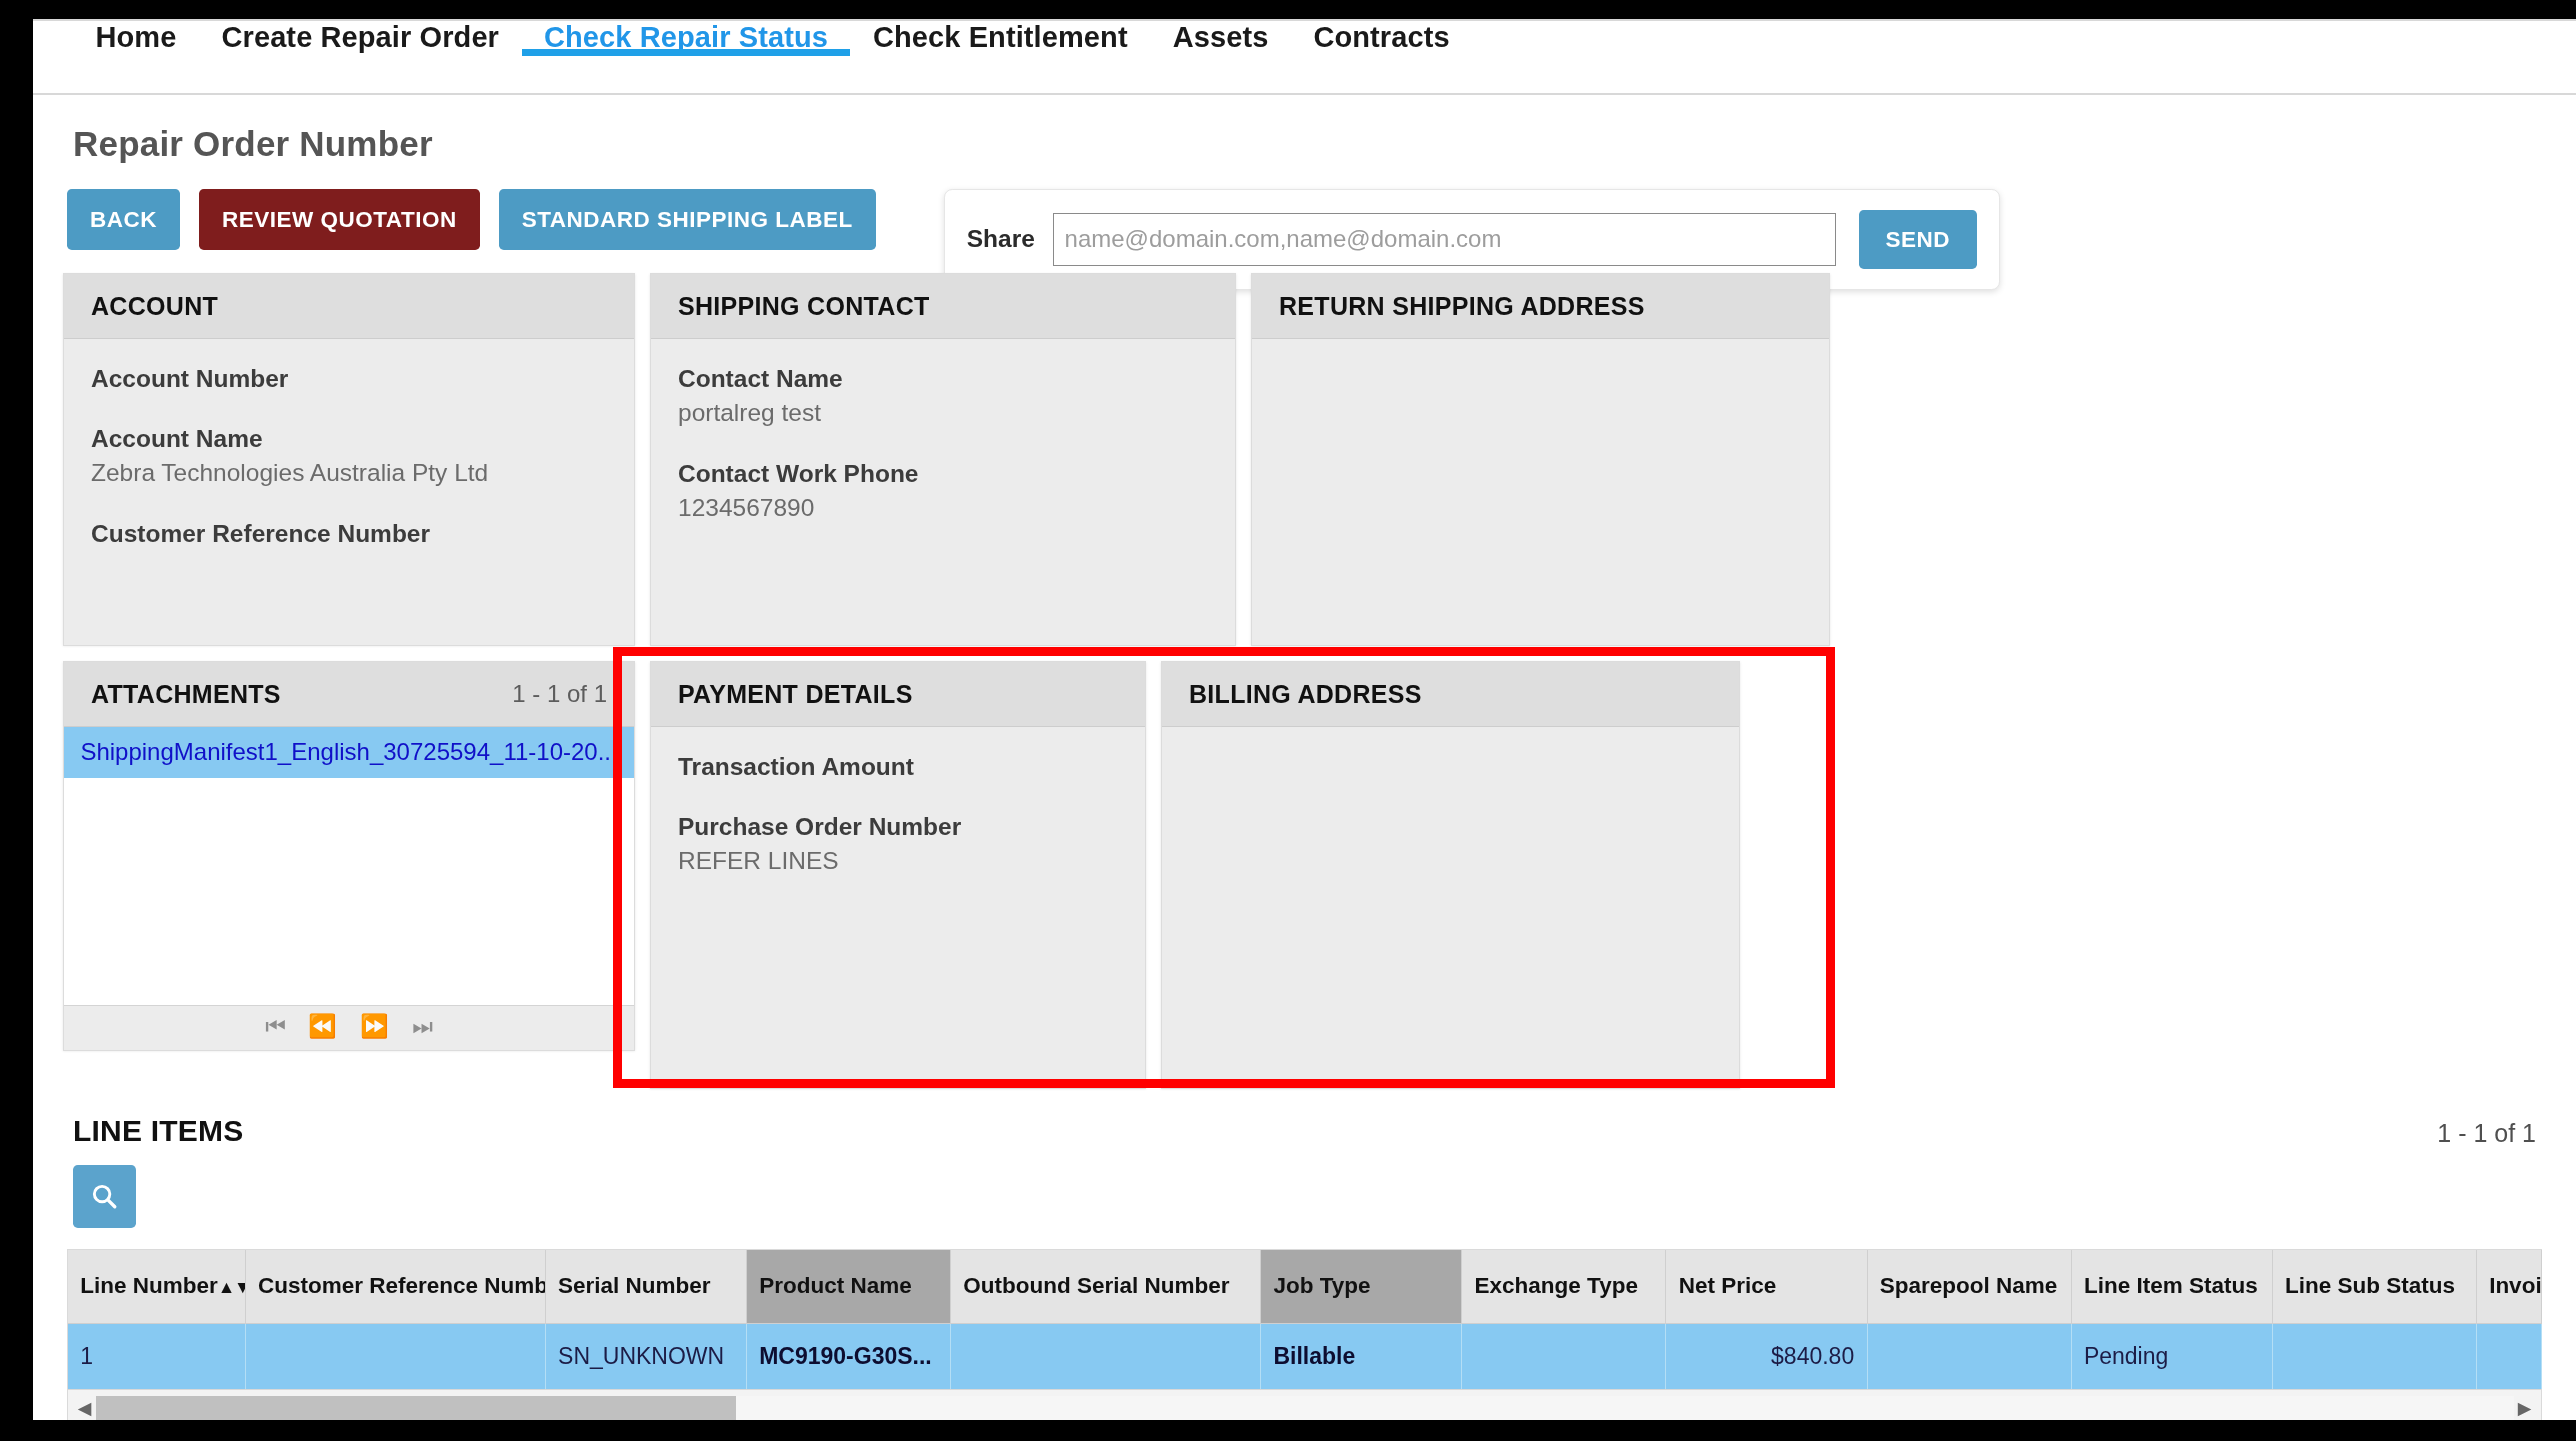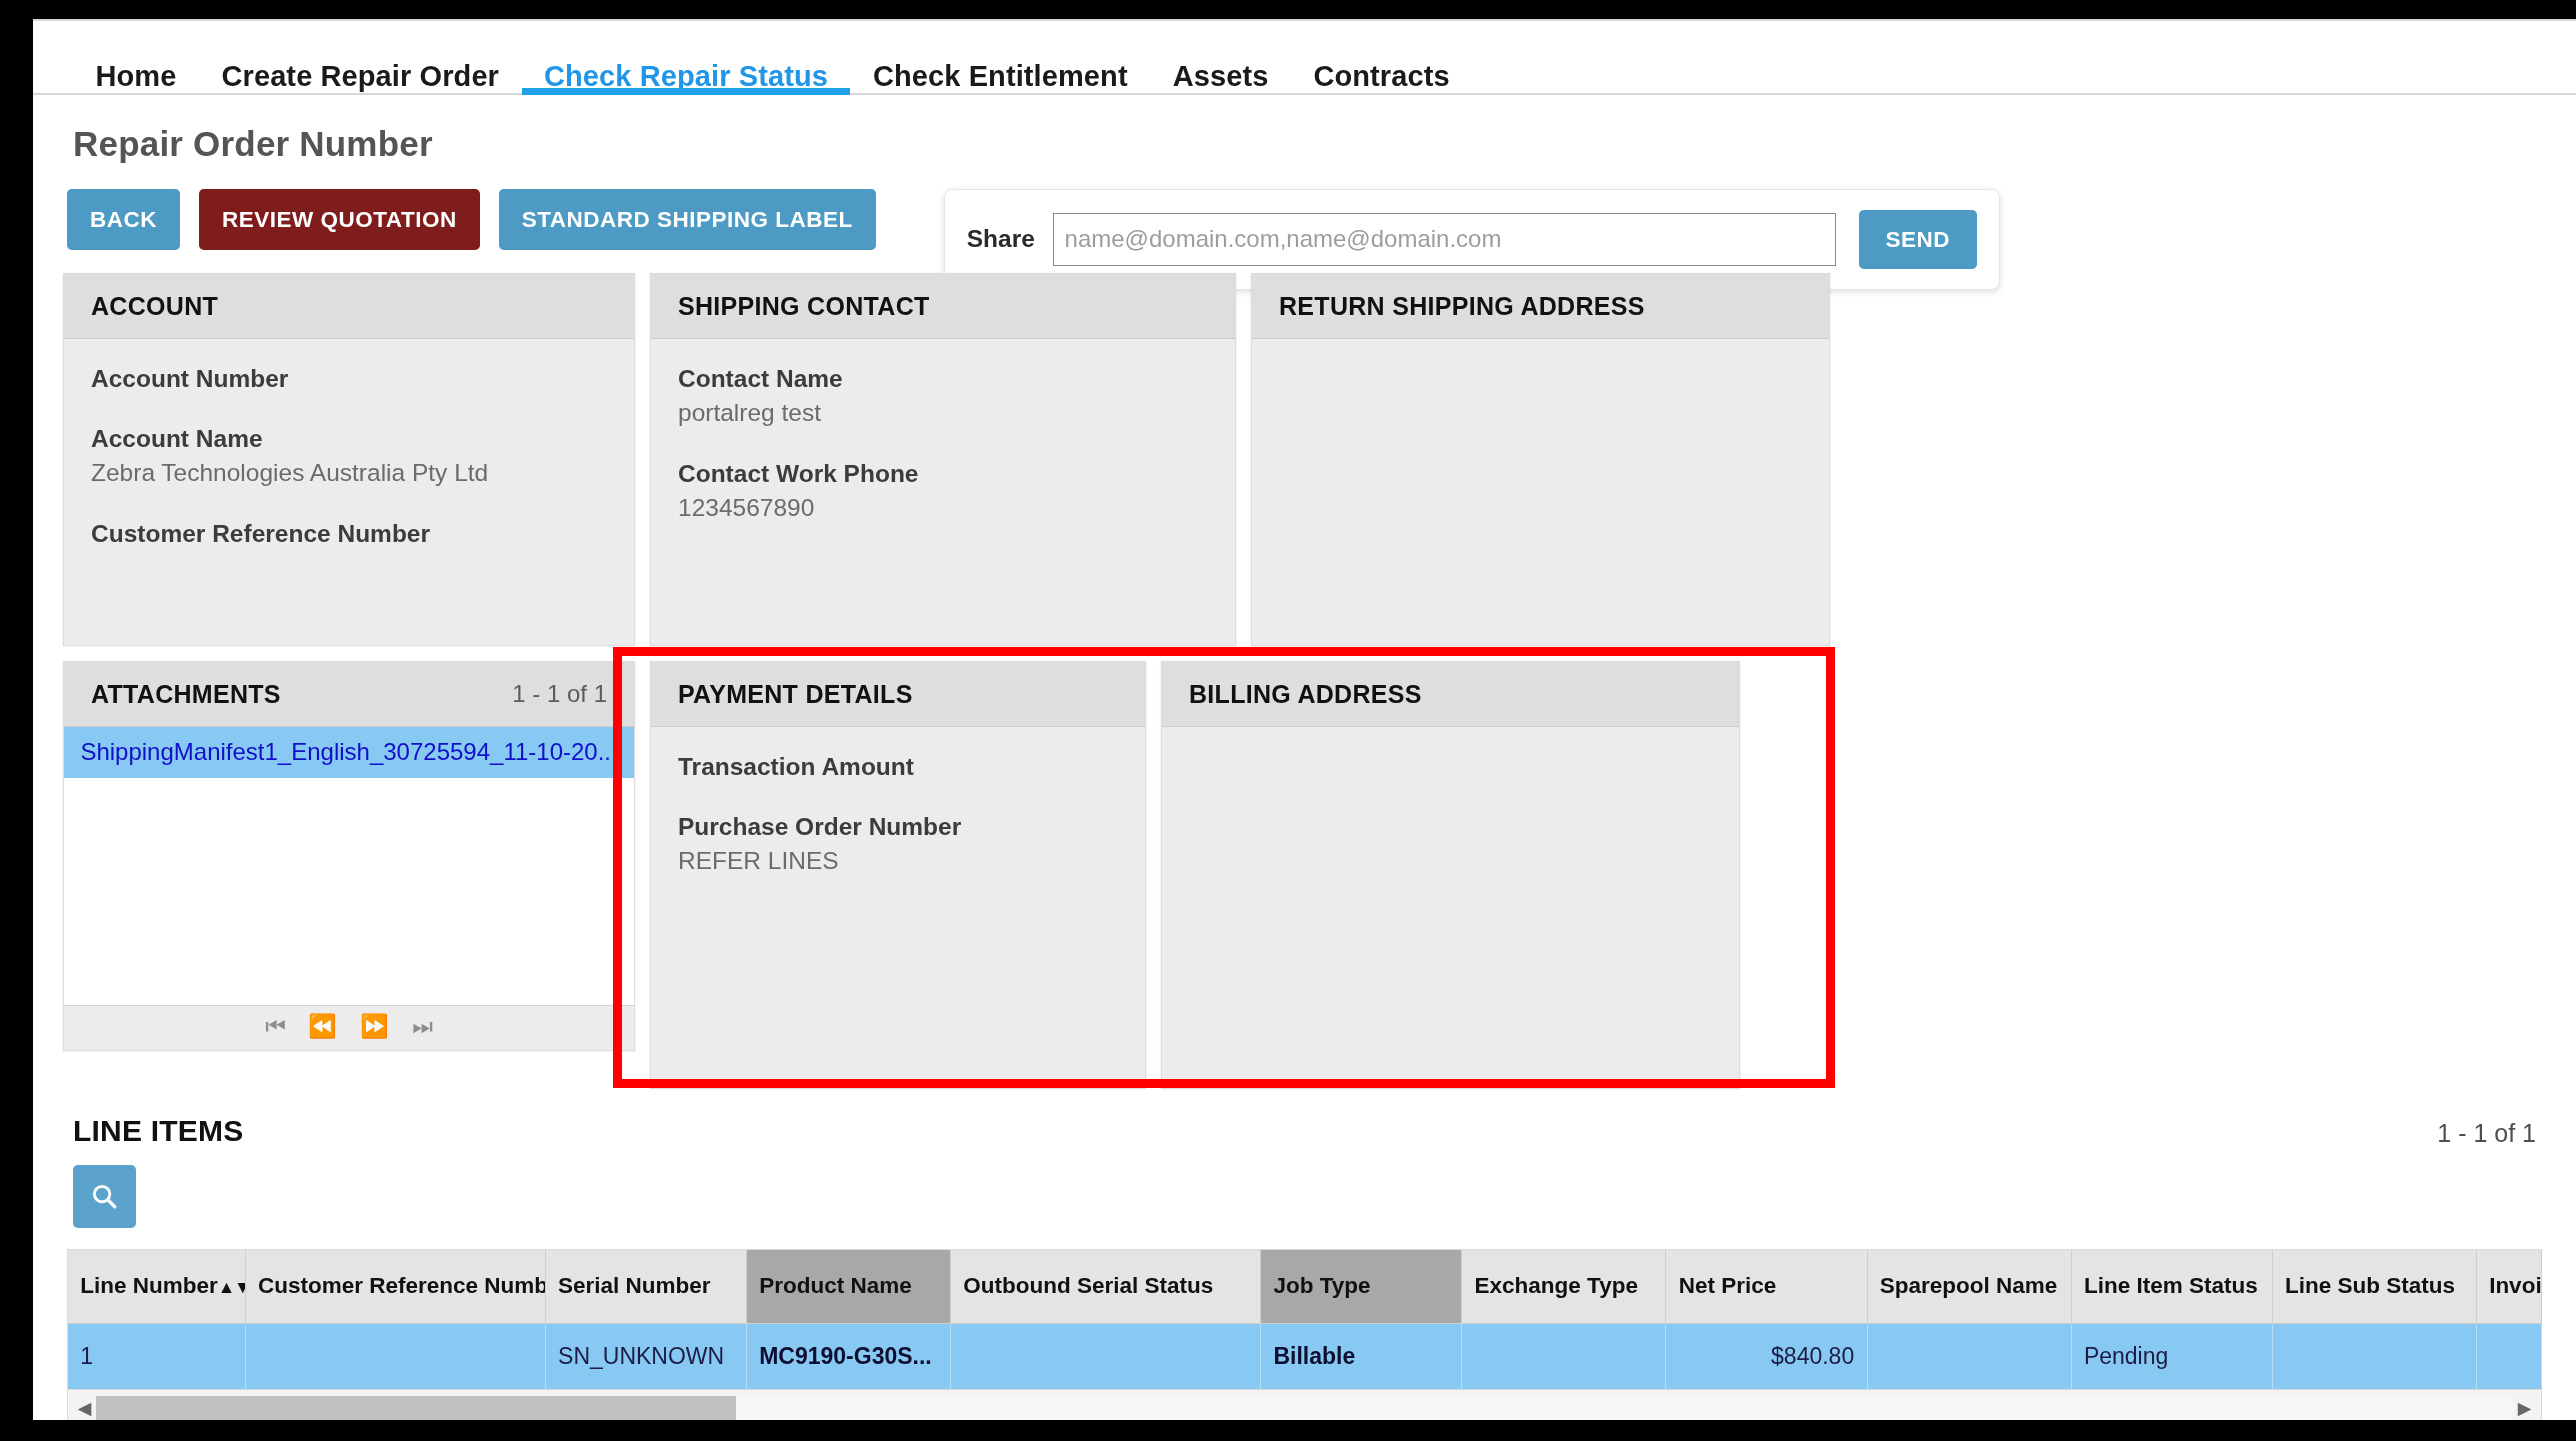--- a/index.html
+++ b/index.html
@@ -16,21 +16,21 @@
     background: #ffffff;
     overflow: hidden;
   }
 
   
   .navbar {
     height: 76px;
     border-top: 2px solid #d8d8d8;
     border-bottom: 2px solid #d8d8d8;
     display: flex;
-    align-items: flex-end;
+    align-items: flex-start;
     padding-left: 40px;
     background: #fff;
   }
   .nav-item {
     display: flex;
     align-items: center;
     padding: 0 22.5px;
     font-size: 29px;
     font-weight: bold;
     color: #1a1a1a;
@@ -440,21 +440,21 @@
         <col style="width:201px">
           <col style="width:204px">
           <col style="width:65px">
       </colgroup>
       <thead>
         <tr>
           <th><span>Line Number</span><span class="sort-arrows">▲▼</span></th>
           <th>Customer Reference Number</th>
           <th>Serial Number</th>
           <th class="sel">Product Name</th>
-          <th>Outbound Serial Status</th>
+          <th>Outbound Serial Number</th>
           <th class="sel">Job Type</th>
           <th>Exchange Type</th>
           <th>Net Price</th>
           <th>Sparepool Name</th>
           <th>Line Item Status</th>
           <th>Line Sub Status</th>
           <th>Invoi</th>
         </tr>
       </thead>
       <tbody>

